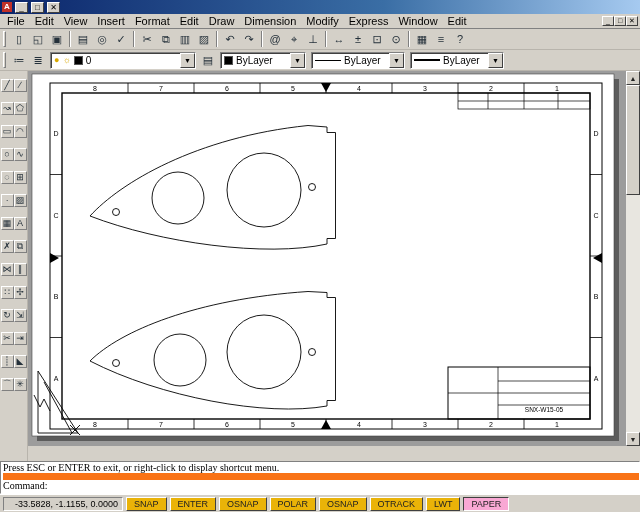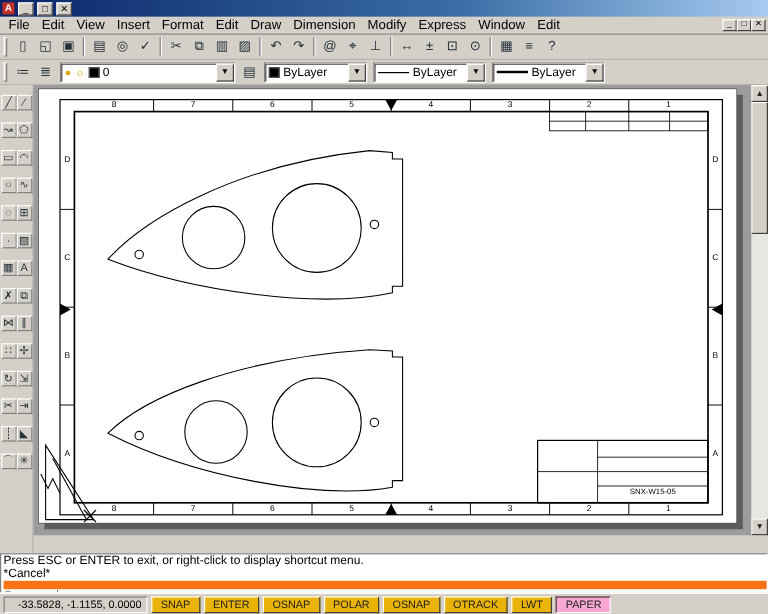--- a/index.html
+++ b/index.html
@@ -46,21 +46,21 @@
   .vthumb{height:110px;background:#d4d0c8;border:1px solid;border-color:#fff #404040 #404040 #fff}
   .tabrow{flex:0 0 15px;height:15px;display:flex;align-items:stretch;background:#d4d0c8;border-top:1px solid #fff}
   .tab-nav{width:15px;background:#d4d0c8;border:1px solid;border-color:#fff #404040 #404040 #fff;font-size:6px;display:flex;align-items:center;justify-content:center}
   .tab{padding:0 7px;display:flex;align-items:center;font-size:10px;background:#c8c4bc;border:1px solid #808080;border-bottom:none;color:#333}
   .tab.active{background:#fff;font-weight:bold;color:#000}
   .hscroll{flex:1;display:flex;align-items:stretch;background:#e8e6e0}
   .hthumb{width:150px;background:#d4d0c8;border:1px solid;border-color:#fff #404040 #404040 #fff}
   .sb-corner{width:14px;background:#d4d0c8;border:1px solid;border-color:#fff #808080 #808080 #fff}
 
   
-  .cmdwin{flex:0 0 33px;height:33px;background:#fff;border:1px solid;border-color:#808080 #fff #fff #808080;font-family:Liberation Sans, sans-serif;font-size:10px;line-height:11px;padding-left:2px;overflow:hidden}
+  .cmdwin{flex:0 0 33px;height:33px;background:#fff;border:1px solid;border-color:#808080 #fff #fff #808080;font-family:Liberation Serif, serif;font-size:10px;line-height:11px;padding-left:2px;overflow:hidden}
   .cmd-line{white-space:nowrap}
   .cmd-line.current{border-top:7px solid #f97316}
 
   
   .statusbar{flex:0 0 18px;height:18px;display:flex;align-items:center;gap:3px;padding:0 3px;background:#d4d0c8;border-top:1px solid #fff}
   .coords{width:120px;height:14px;border:1px solid;border-color:#808080 #fff #fff #808080;font-size:9px;display:flex;align-items:center;padding-left:11px;white-space:nowrap}
   .toggle{height:14px;padding:0 7px;display:flex;align-items:center;font-size:9px;background:#eab308;border:1px solid;border-color:#fff #404040 #404040 #fff;color:#222}
   .toggle.pressed{border-color:#404040 #fff #fff #404040;background:#f9a8d4}
 </style>
 </head>
@@ -296,21 +296,20 @@
           <div class="flex-fill"></div>
           <div class="sb-btn">►</div>
         </div>
         <div class="sb-corner"></div>
       </div>
     </div>
   </div>
 
   <div class="cmdwin">
     <div class="cmd-line">Press ESC or ENTER to exit, or right-click to display shortcut menu.</div>
-    <div class="cmd-line">*Cancel*</div>
     <div class="cmd-line current">Command:</div>
   </div>
 
   <div class="statusbar">
     <div class="coords">-33.5828, -1.1155, 0.0000</div>
     <div class="toggle">SNAP</div>
     <div class="toggle">ENTER</div>
     <div class="toggle">OSNAP</div>
     <div class="toggle">POLAR</div>
     <div class="toggle">OSNAP</div>

